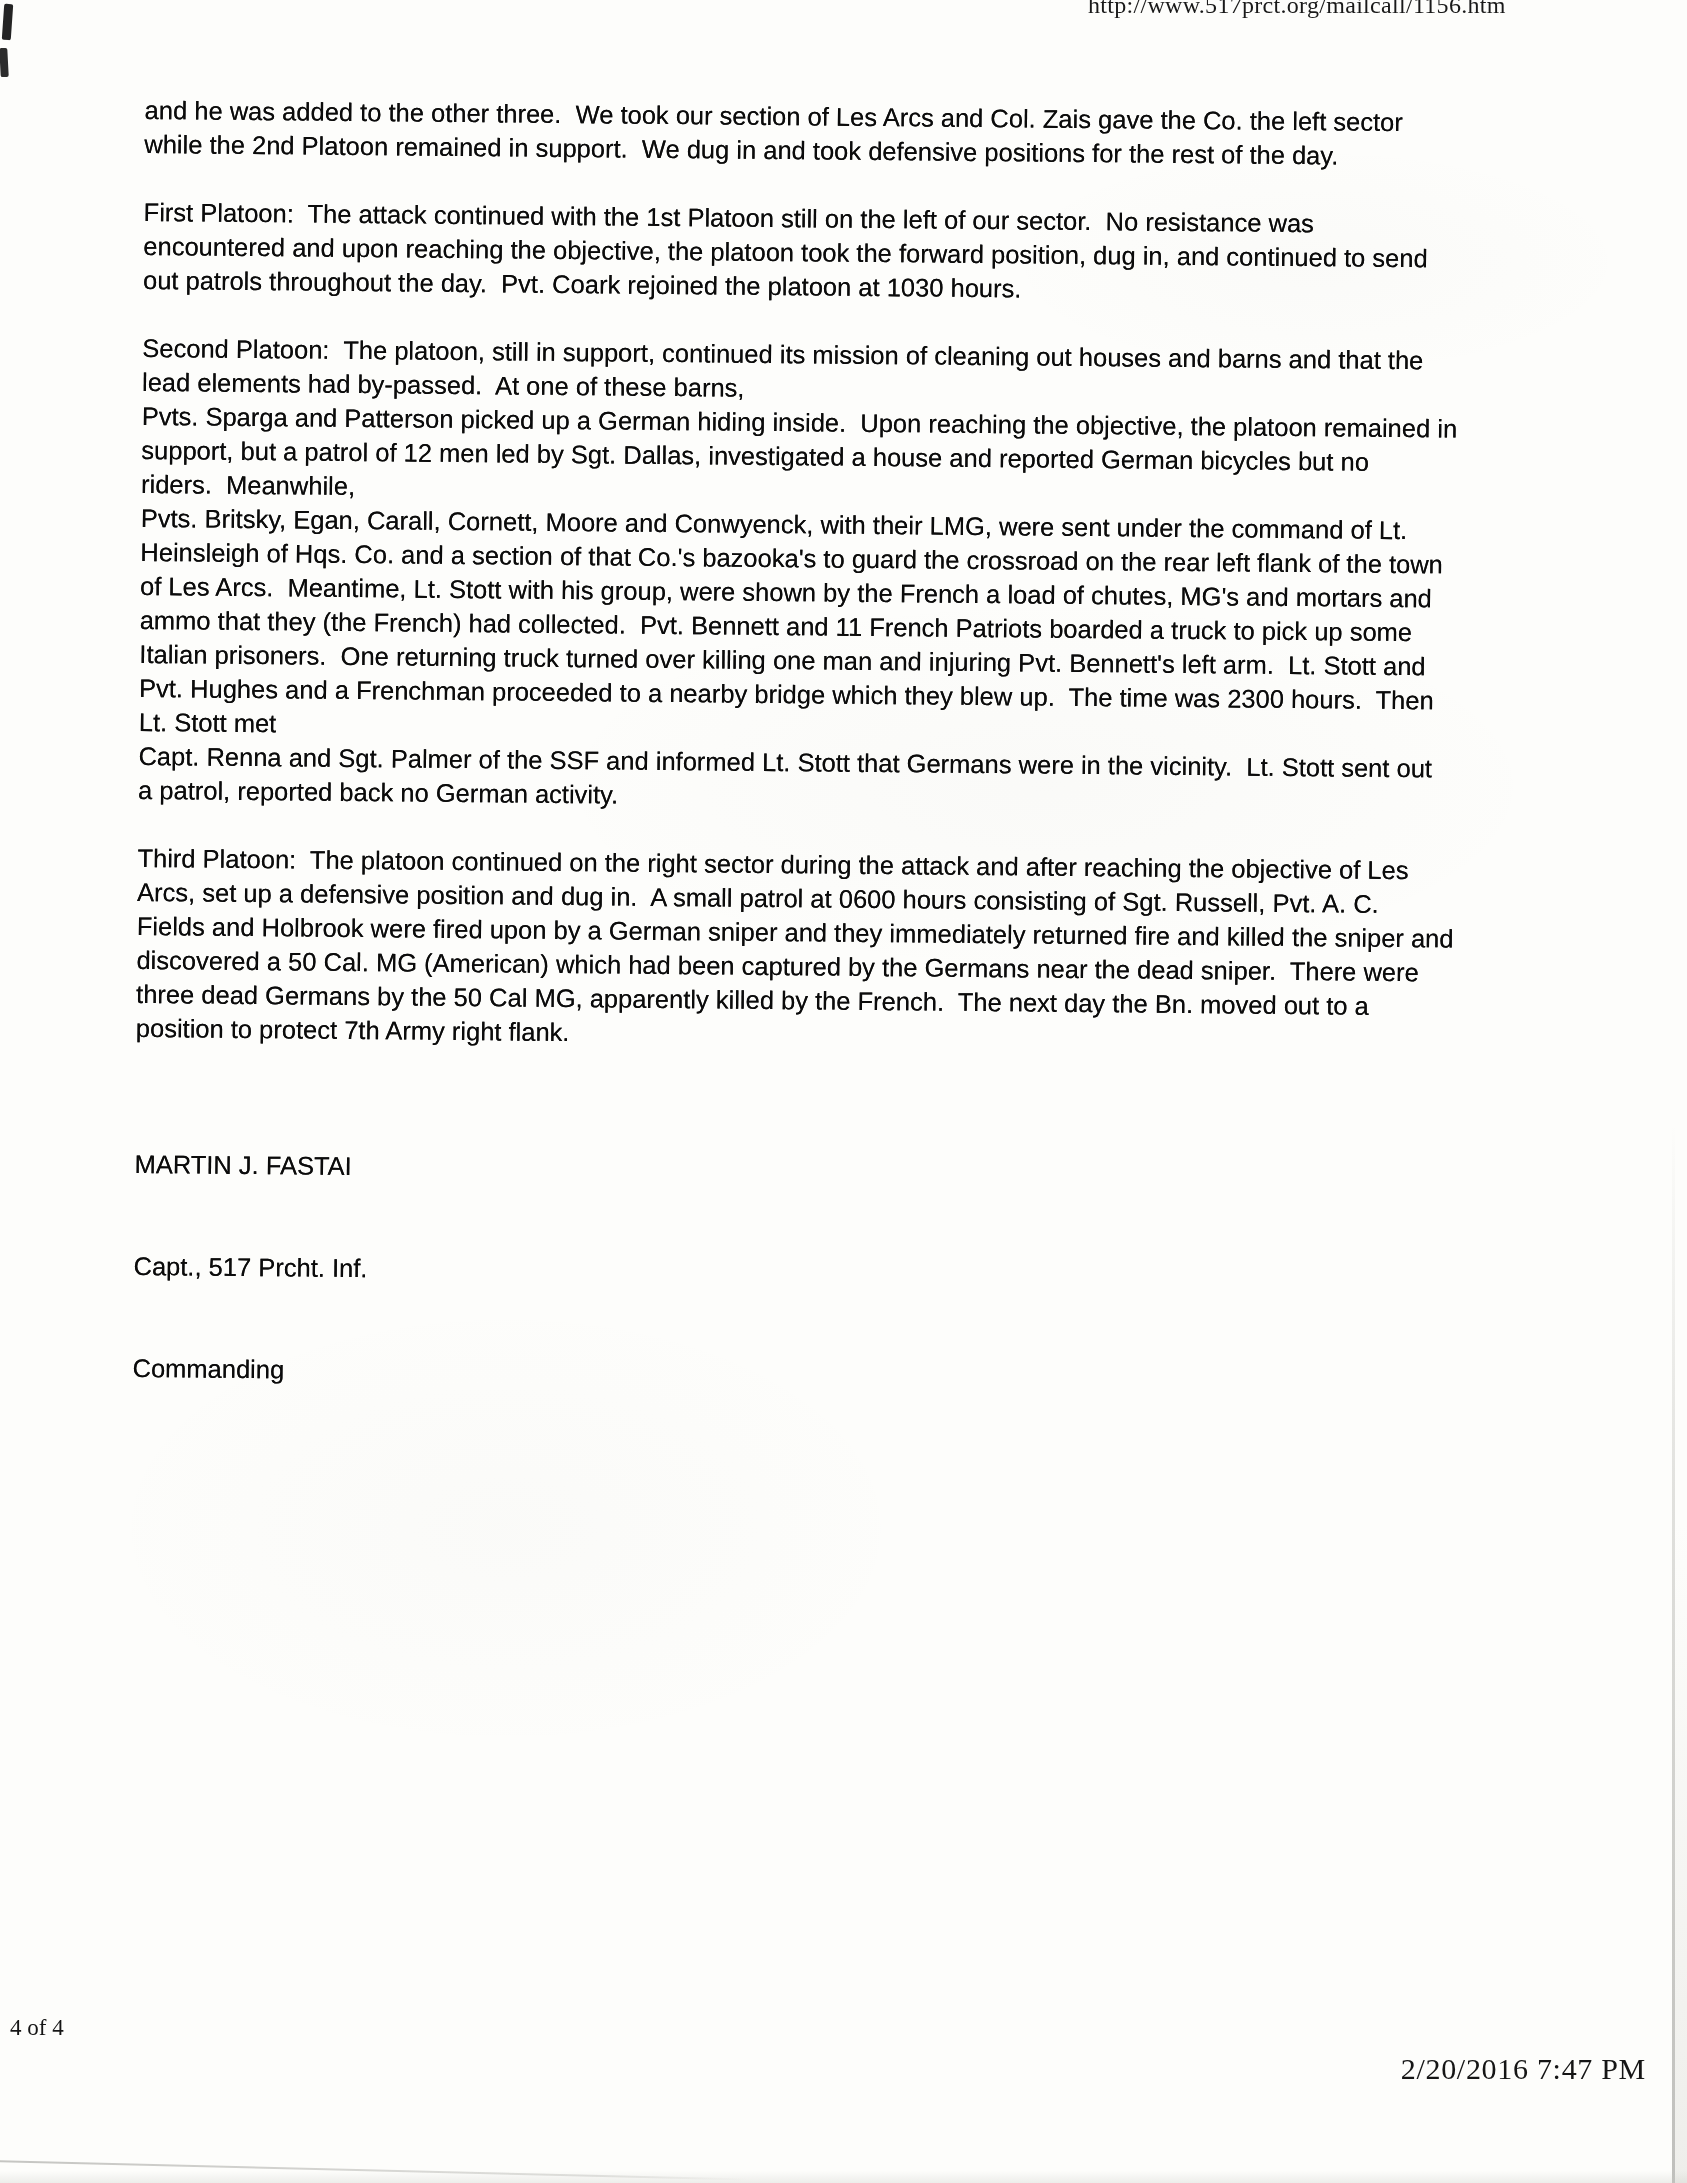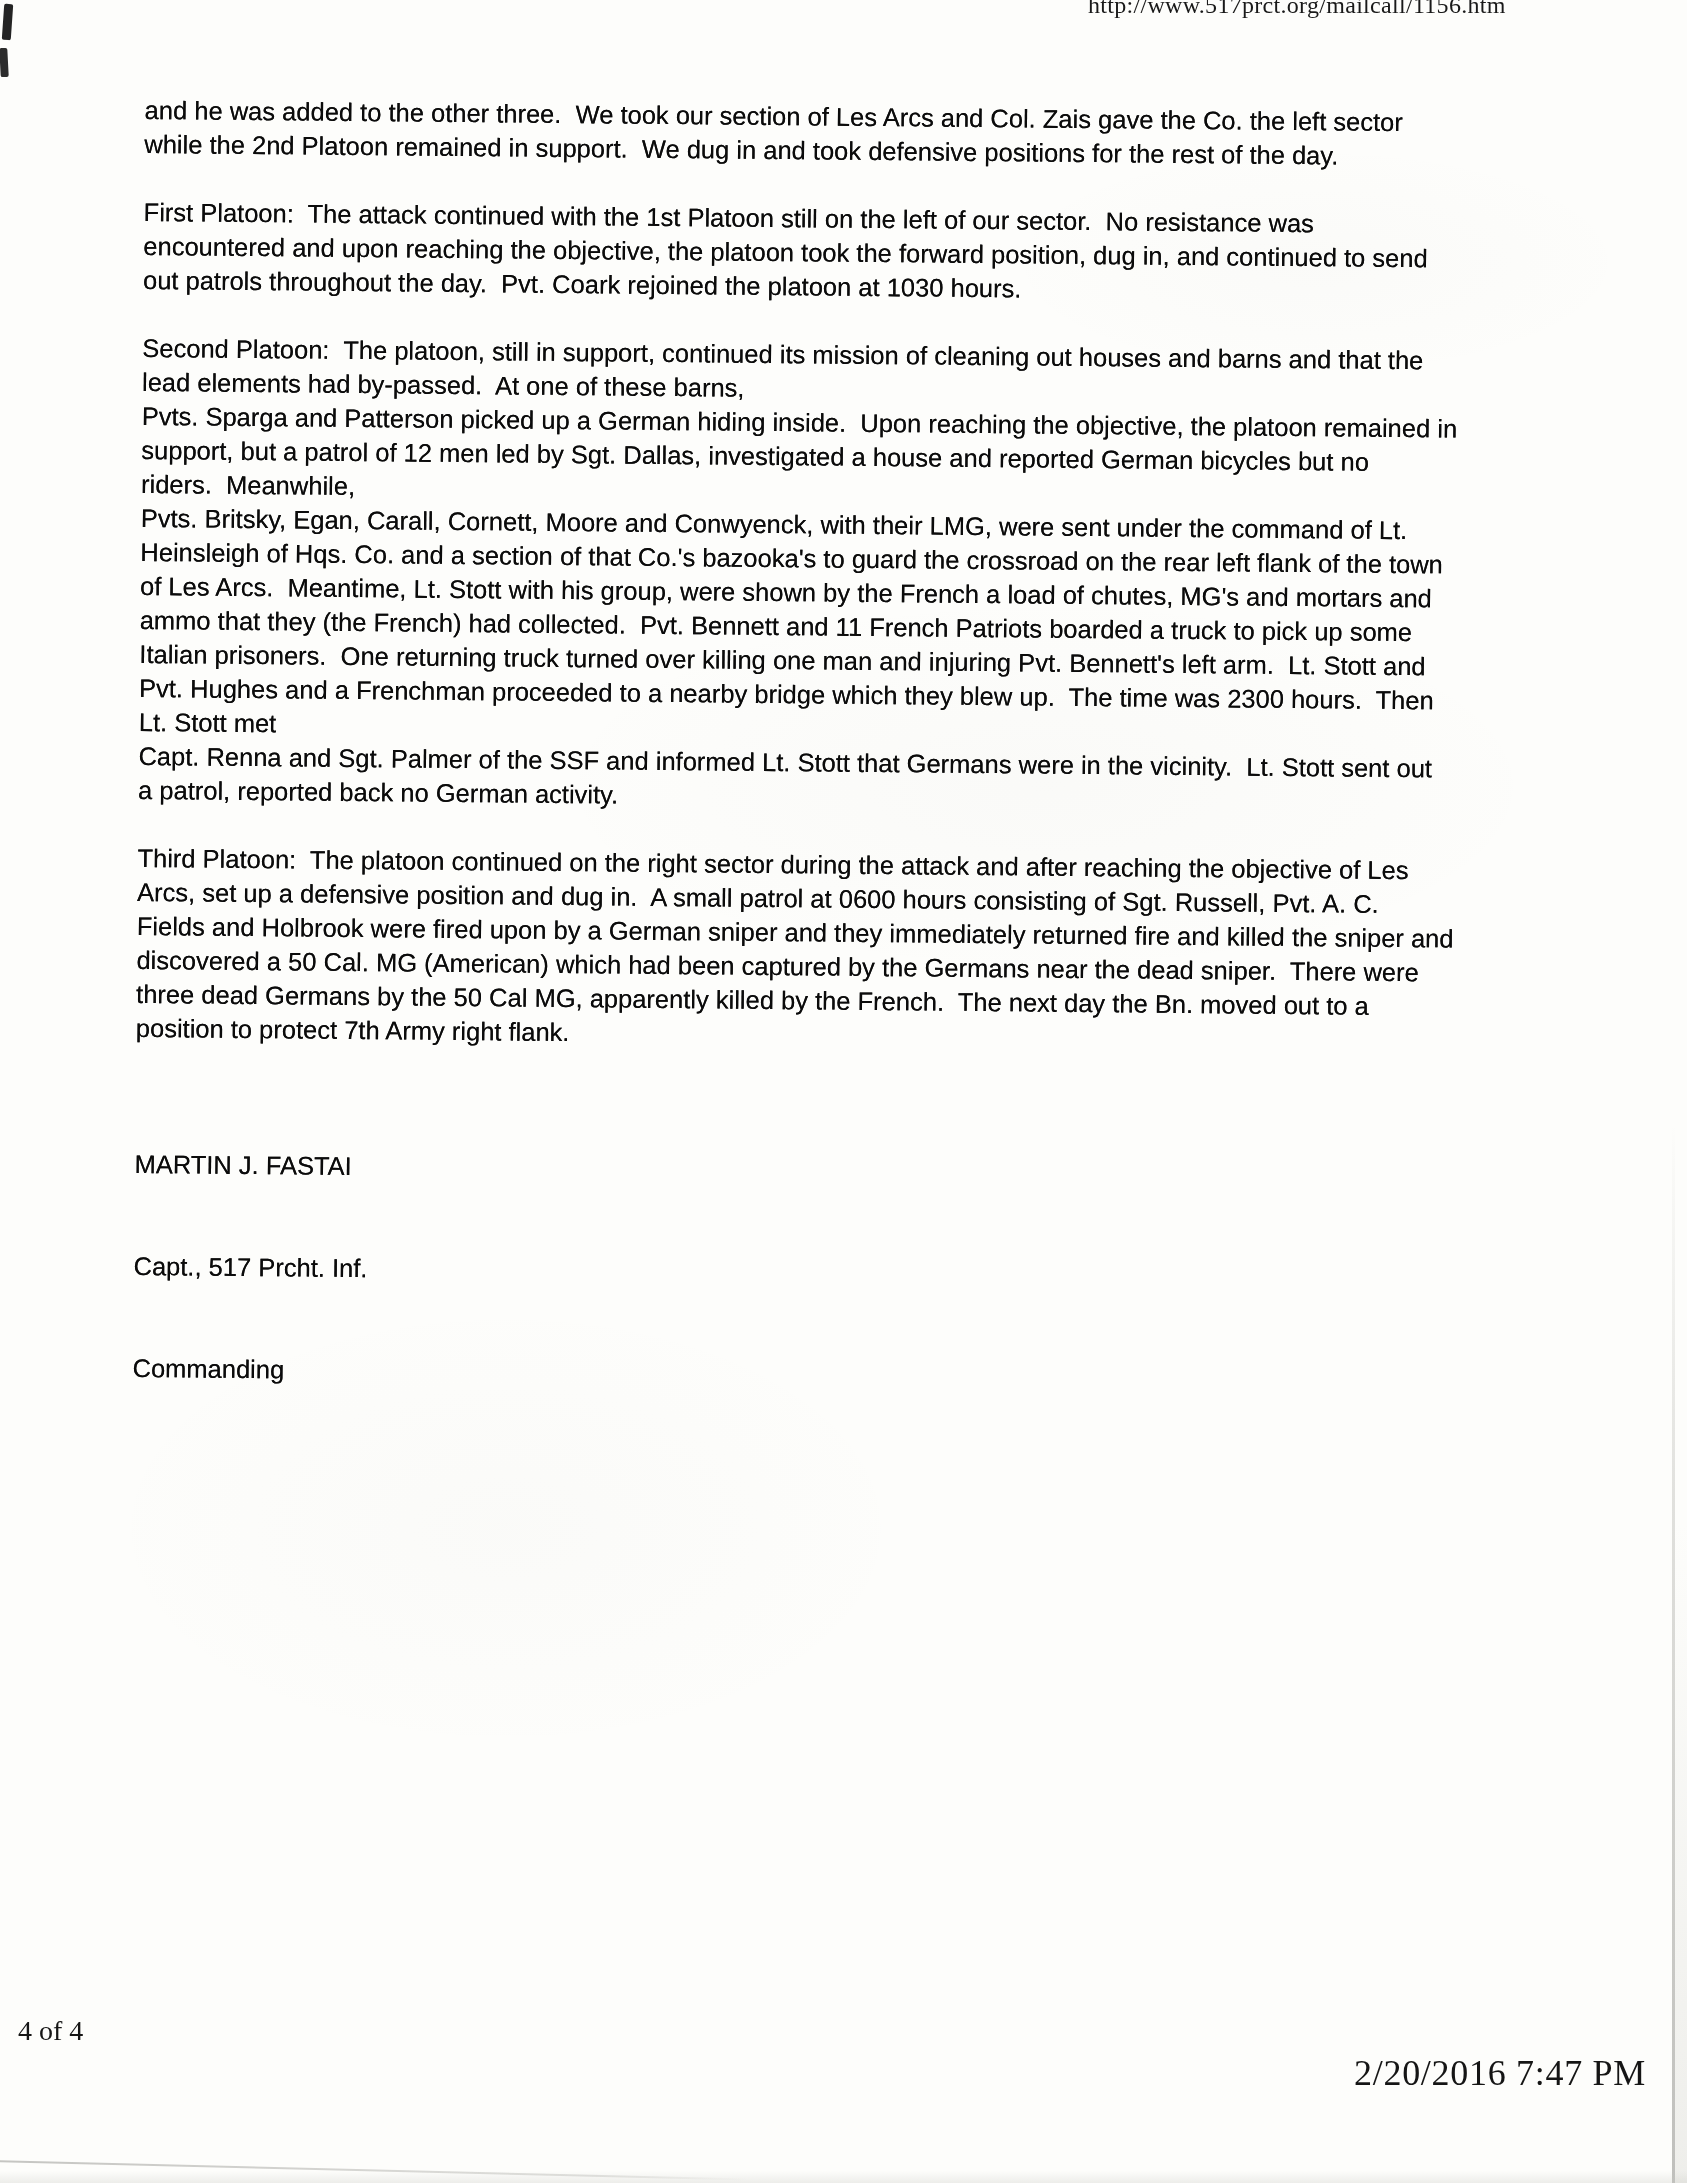--- a/index.html
+++ b/index.html
@@ -57,32 +57,32 @@
   .para:last-of-type { margin-bottom: 0; }
   .signature {
     margin-top: 13.2px;
     white-space: pre;
   }
   .sig-line { line-height: 34px; }
 
   
   .footer-page {
     position: absolute;
-    left: 18px;
+    left: 10px;
     top: 2015px;
     font-family: "Liberation Serif", serif;
-    font-size: 28px;
+    font-size: 23px;
     color: #151515;
   }
   .footer-timestamp {
     position: absolute;
     right: 41px;
     top: 2052px;
     font-family: "Liberation Serif", serif;
-    font-size: 36px;
+    font-size: 30px;
     color: #151515;
     letter-spacing: 0.7px;
   }
 
   
   .mark1 {
     position: absolute;
     left: 3.3px; top: 4px;
     width: 9.3px; height: 36px;
     background: #242424;

